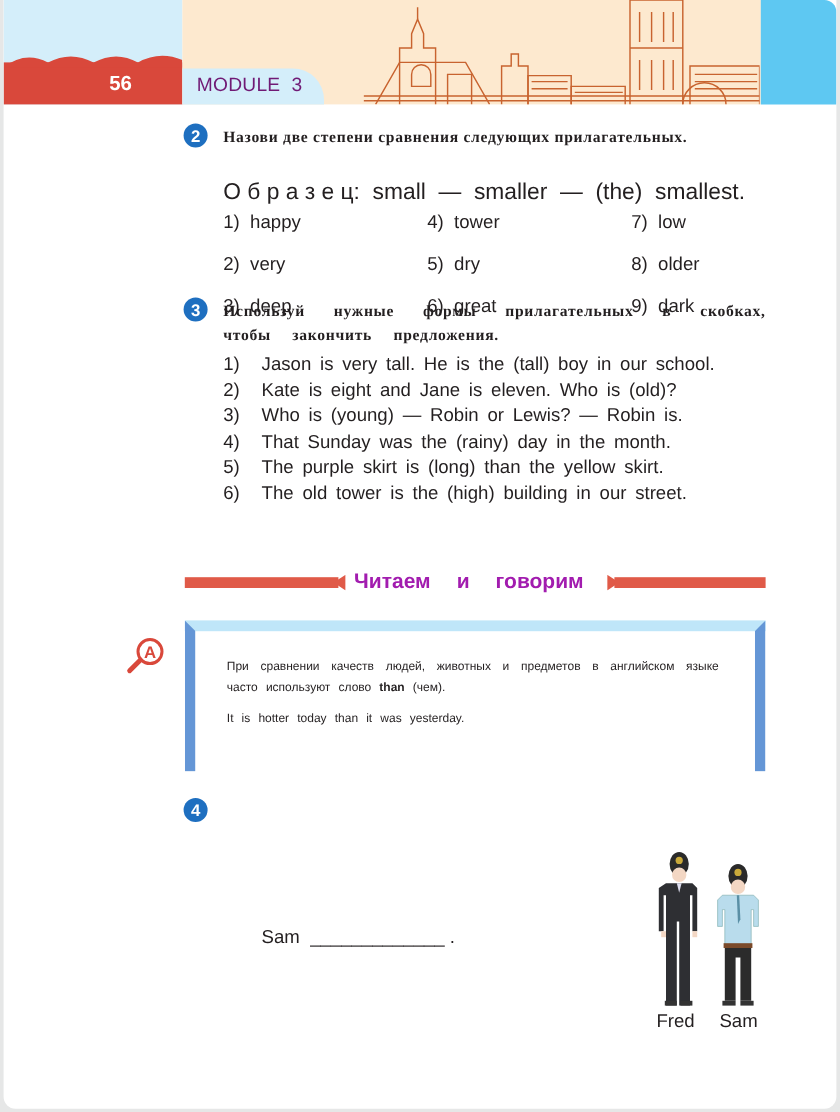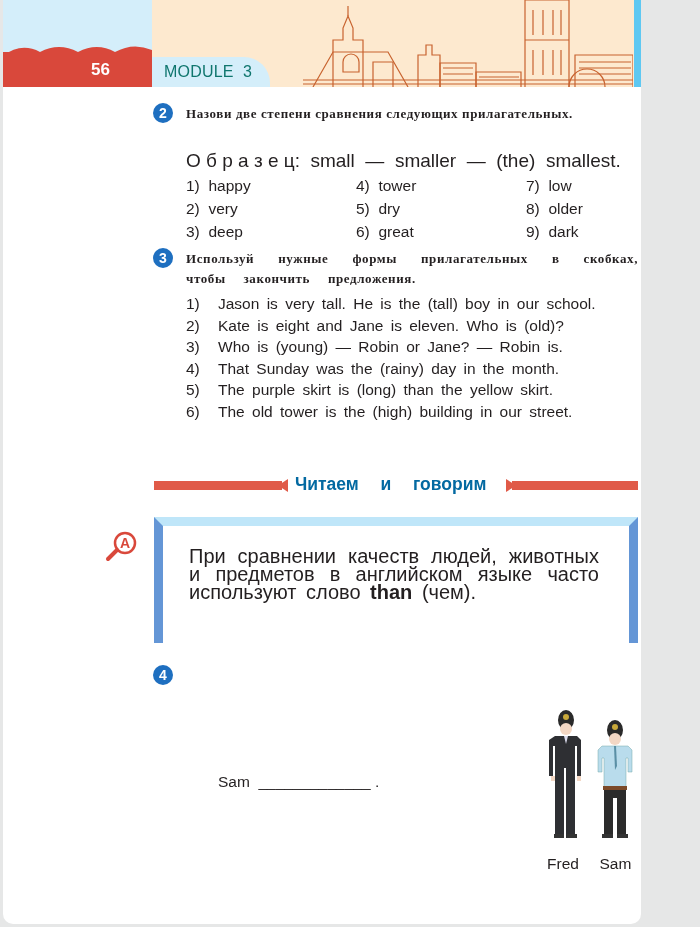--- a/index.html
+++ b/index.html
@@ -1,48 +1,48 @@
 <!DOCTYPE html>
 <html><head>
 <meta charset="utf-8">
 <style>
   html, body { margin:0; padding:0; }
   body { width:700px; height:927px; background:#e6e7e7; position:relative; overflow:hidden; font-family:"Liberation Sans", sans-serif; color:#231f20; }
-  .page { position:absolute; left:3px; top:0; width:638px; height:924px; background:#fff; border-radius:0 0 10px 10px; overflow:hidden; }
+  .page { position:absolute; left:3px; top:0; width:694px; height:924px; background:#fff; border-radius:0 0 10px 10px; overflow:hidden; }
   
   .hdr-left { position:absolute; left:0; top:0; width:149px; height:87px; background:#d4eefa; }
   .hdr-red { position:absolute; left:0; top:52px; width:149px; height:35px; background:#d9483b; }
   .hdr-red svg { position:absolute; left:0; top:-8px; }
   .page-num { position:absolute; left:88px; top:60px; color:#fff; font-weight:bold; font-size:17px; }
   .hdr-mid { position:absolute; left:149px; top:0; width:482px; height:87px; background:#fde9cf; }
   .module-tab { position:absolute; left:149px; top:57px; width:118px; height:30px; background:#d4eefa; border-radius:0 26px 0 0; }
-  .module-label { position:absolute; left:161px; top:63px; font-size:16px; color:#0f766e; letter-spacing:0.2px; }
+  .module-label { position:absolute; left:161px; top:63px; font-size:16px; color:#701a75; letter-spacing:0.2px; }
   .hdr-right { position:absolute; left:631px; top:0; width:63px; height:87px; background:#5ec8f2; border-radius:0 10px 0 0; }
   .skyline { position:absolute; left:300px; top:0; }
   
   .badge { position:absolute; width:20px; height:20px; border-radius:50%; background:#1e6fc0; color:#fff; font-weight:bold; font-size:14px; text-align:center; line-height:20px; }
   .serif-b { font-family:"Liberation Serif", serif; font-weight:bold; font-size:13px; letter-spacing:0.6px; line-height:20px; position:absolute; text-align:justify; }
   .sans { font-family:"Liberation Sans", sans-serif; font-size:19px; position:absolute; line-height:19px; }
-  .grid3 { position:absolute; left:183px; top:176px; width:430px; display:grid; grid-template-columns:170px 170px 100px; row-gap:4px; font-size:15.5px; line-height:19px; }
+  .grid3 { position:absolute; left:183px; top:176px; width:430px; display:grid; grid-template-columns:170px 170px 100px; row-gap:16px; font-size:15.5px; line-height:19px; }
   .list3 { position:absolute; left:183px; top:296px; width:452px; font-size:15.5px; }
   .list3 .it { display:flex; line-height:16.5px; margin-bottom:5px; }
   .list3 .n { width:32px; flex:none; }
   .list3 .t { flex:1; text-align:justify; word-spacing:3px; }
   .banner { position:absolute; left:151px; top:479px; width:484px; height:12px; }
   .banner .bar { position:absolute; top:2px; height:9px; background:#e05a48; }
-  .banner-title { position:absolute; left:292px; top:474px; color:#0369a1; font-weight:bold; font-size:17.5px; word-spacing:6px; }
+  .banner-title { position:absolute; left:292px; top:474px; color:#a21caf; font-weight:bold; font-size:17.5px; word-spacing:6px; }
   .rule-box { position:absolute; left:151px; top:517px; width:484px; height:126px; }
   .rule-top { position:absolute; left:0; top:0; width:484px; height:9px; background:#bfe6f9; }
   .rule-l { position:absolute; left:0; top:0; width:9px; height:126px; background:#6496d6; clip-path:polygon(0 0,100% 9px,100% 100%,0 100%); }
   .rule-r { position:absolute; right:0; top:0; width:9px; height:126px; background:#6496d6; clip-path:polygon(0 9px,100% 0,100% 100%,0 100%); }
-  .rule-text { position:absolute; left:186px; top:547px; width:410px; font-size:20px; line-height:18px; text-align:justify; word-spacing:4px; }
+  .rule-text { position:absolute; left:186px; top:547px; width:410px; font-size:10px; line-height:18px; text-align:justify; word-spacing:4px; }
   .rule-text p { margin:0 0 8px 0; }
   .ex4-line { position:absolute; font-size:15.5px; }
   .people { position:absolute; left:540px; top:708px; }
-  .names { position:absolute; left:544px; top:843px; font-size:15.5px; word-spacing:6px;margin-top:12px; }
+  .names { position:absolute; left:544px; top:843px; font-size:15.5px; word-spacing:6px; }
   .magnifier { position:absolute; left:102px; top:530px; }
 </style>
 </head>
 <body>
 
 <div class="page">
 
   <div class="hdr-left"></div>
   <div class="hdr-red">
     <svg width="149" height="12" viewBox="0 0 149 12">
@@ -96,21 +96,21 @@
     <div class="it">
         <span class="n">1)</span>
         <span class="t">Jason is very tall. He is the (tall) boy in our school.</span>
       </div>
     <div class="it">
         <span class="n">2)</span>
         <span class="t">Kate is eight and Jane is eleven. Who is (old)?</span>
       </div>
     <div class="it">
         <span class="n">3)</span>
-        <span class="t">Who is (young) — Robin or Jane? — Robin is.</span>
+        <span class="t">Who is (young) — Robin or Lewis? — Robin is.</span>
       </div>
     <div class="it">
         <span class="n">4)</span>
         <span class="t">That Sunday was the (rainy) day in the month.</span>
       </div>
     <div class="it">
         <span class="n">5)</span>
         <span class="t">The purple skirt is (long) than the yellow skirt.</span>
       </div>
     <div class="it">
@@ -137,20 +137,21 @@
     <path d="M12 20 L3 29" stroke="#d9483b" stroke-width="4" stroke-linecap="round"></path>
   </svg>
   <div class="rule-box">
     <div class="rule-top"></div>
     <div class="rule-l"></div>
     <div class="rule-r"></div>
   </div>
   <div class="rule-text">
     <p><span>При сравнении качеств людей, животных и предметов в английском языке часто используют слово </span><b>than</b><span> (чем).</span></p>
     <p style="margin:0">
+        <span style="display:block">It is hotter today than it was yesterday.</span>
       </p>
   </div>
 
   <div class="badge" style="left:150px;top:665px">4</div>
   <div class="ex4-line" style="left:215px;top:773px;white-space:pre"><span>Sam</span>  <span>_____________</span> <span>.</span></div>
 
   <svg class="people" width="100" height="132" viewBox="0 0 100 132">
 
     <g>
       <ellipse cx="23" cy="12" rx="8" ry="10" fill="#2a2a2a"></ellipse>

